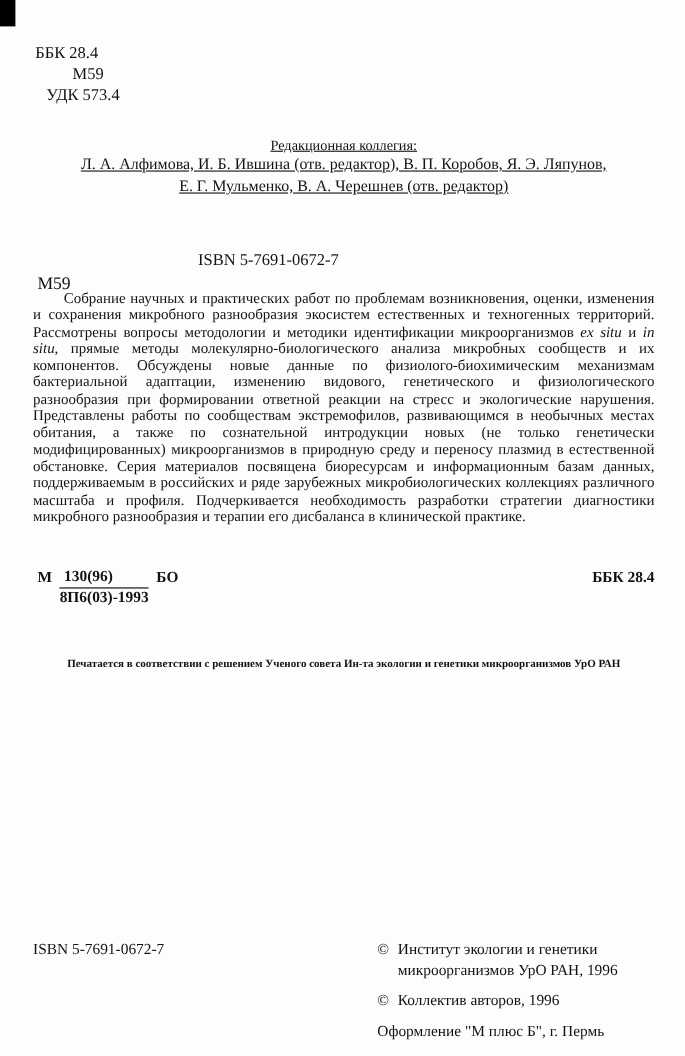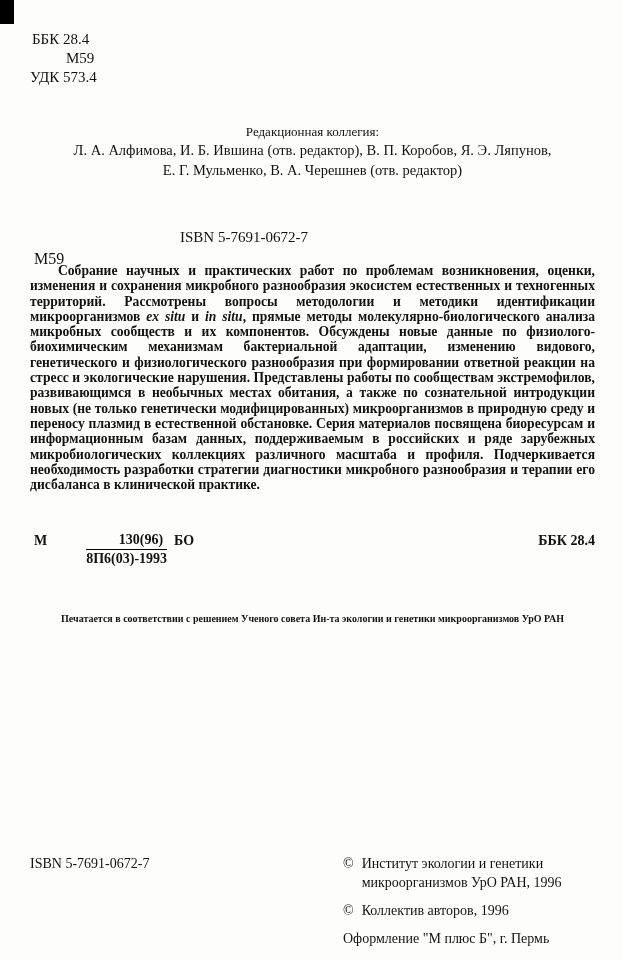--- a/index.html
+++ b/index.html
@@ -4,47 +4,47 @@
 <style>
   html, body { margin: 0; padding: 0; }
   body {
     width: 623px; height: 960px;
     background: #fdfdfb;
     color: #121212;
     font-family: "Liberation Serif", "DejaVu Serif", serif;
     position: relative;
     overflow: hidden;
   }
-  .page { position: relative; width: 623px; height: 960px; box-sizing: border-box; padding: 30px 28px 18px 30px; }
+  .page { position: relative; width: 623px; height: 960px; box-sizing: border-box; padding: 40px 28px 18px 30px; }
   .artifact { position: absolute; left: 0; top: 0; width: 14px; height: 24px; background: #000; }
 
   .codes { font-size: 15px; line-height: 19px; }
   .codes .c-bbk { margin-left: 2px; }
   .codes .c-m59 { margin-left: 36px; }
-  .codes .c-udk { margin-left: 0px; }
+  .codes .c-udk { margin-left: 12px; }
 
-  .editorial { text-align: center; margin-top: 36px; }
+  .editorial { text-align: center; margin-top: 26px; text-decoration: underline; }
   .editorial .ed-head { font-size: 13px; line-height: 17px; }
   .editorial .ed-line { font-size: 14.5px; line-height: 20px; }
 
   .entry { position: relative; margin-top: 46px; padding-left: 62px; font-size: 16px; line-height: 22px; }
   .entry .entry-code { position: absolute; left: 4px; top: 22px; font-size: 16px; }
   .entry p { margin: 0; text-indent: 26px; text-align: left; }
   .entry .b { font-weight: bold; }
   .entry-isbn { margin-top: 7px; padding-left: 88px; font-size: 15px; }
 
-  .abstract { margin-top: 15px; font-size: 13.6px; line-height: 15.3px; font-weight: bold; }
+  .abstract { margin-top: 15px; font-size: 13.6px; line-height: 15.3px; font-weight: normal; }
   .abstract p { margin: 0; text-indent: 28px; text-align: justify; }
   .abstract p + p { margin-top: 3px; }
   .abstract .it { font-style: italic; }
 
   .classif { margin-top: 40px; display: flex; justify-content: space-between; align-items: flex-start; font-size: 14px; font-weight: bold; }
   .classif-left { display: flex; align-items: flex-start; gap: 7px; padding-left: 4px; }
   .classif-left .pre { padding-top: 1px; }
-  .fraction { display: inline-block; text-align: right; line-height: 16px; margin-left: 32px; }
+  .fraction { display: inline-block; text-align: left; line-height: 16px; }
   .fraction .num { display: block; border-bottom: 1.6px solid #000; padding: 0 4px 1px 4px; }
   .fraction .den { display: block; padding-top: 1px; }
   .classif-left .suf { padding-top: 1px; }
   .classif .bbk-right { padding-top: 1px; }
 
   .approval { margin-top: 42px; text-align: center; font-size: 10px; line-height: 19px; font-weight: bold; max-width: 540px; margin-left: auto; margin-right: auto; }
 
   .footer { position: absolute; left: 30px; right: 28px; top: 854px; display: flex; justify-content: space-between; align-items: flex-start; font-size: 14px; line-height: 19px; }
   .footer-isbn { white-space: nowrap; }
   .footer-right { width: 252px; }

